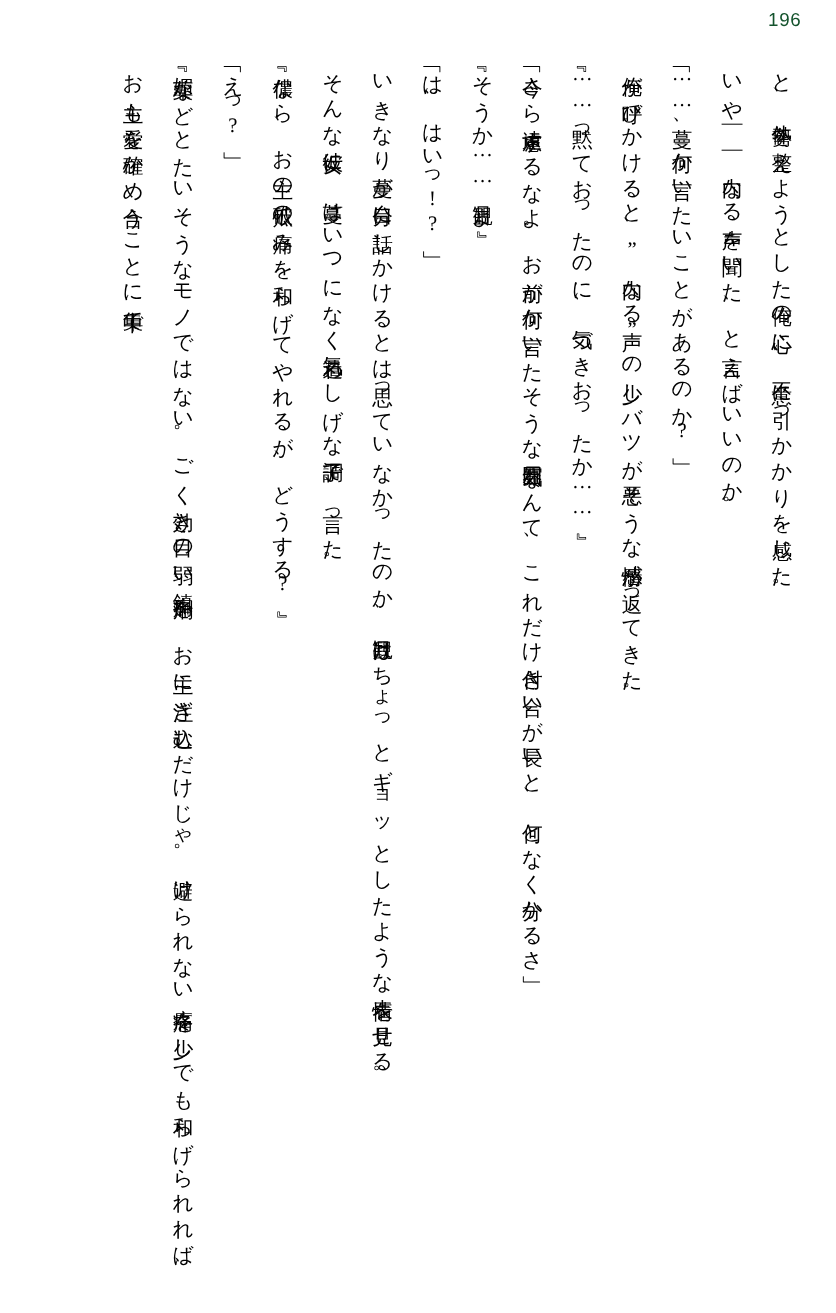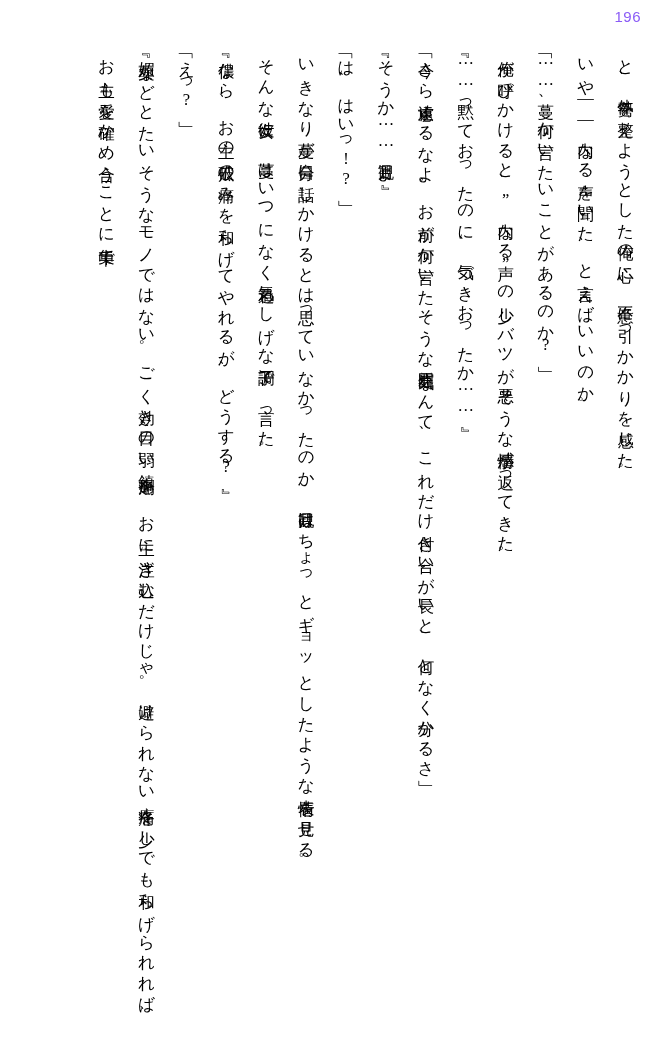--- a/index.html
+++ b/index.html
@@ -23,21 +23,21 @@
     height: 1050px;
     background: #ffffff;
   }
   .page-number {
     position: absolute;
     top: 8px;
     right: 28px;
     font-size: 15px;
     font-family: "Liberation Sans", "DejaVu Sans", sans-serif;
     letter-spacing: 0.5px;
-    color: #8b5cf6;
+    color: #14532d;
   }
   .text-body {
     position: absolute;
     top: 48px;
     right: 24px;
     bottom: 28px;
     left: 20px;
     writing-mode: vertical-rl;
     text-orientation: upright;
     font-size: 16.5px;

